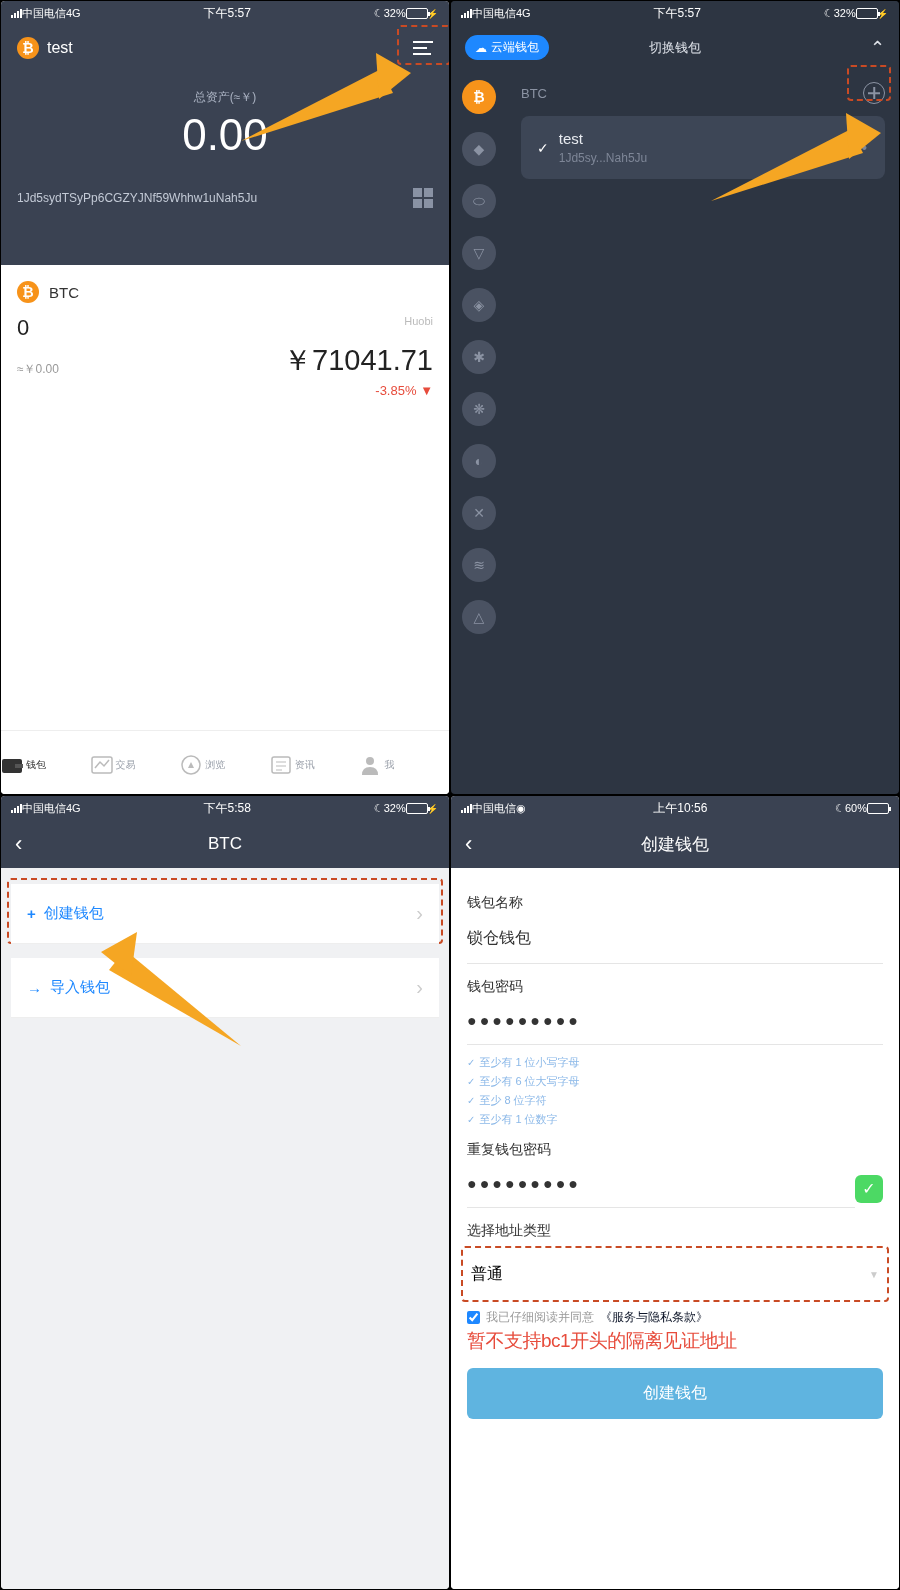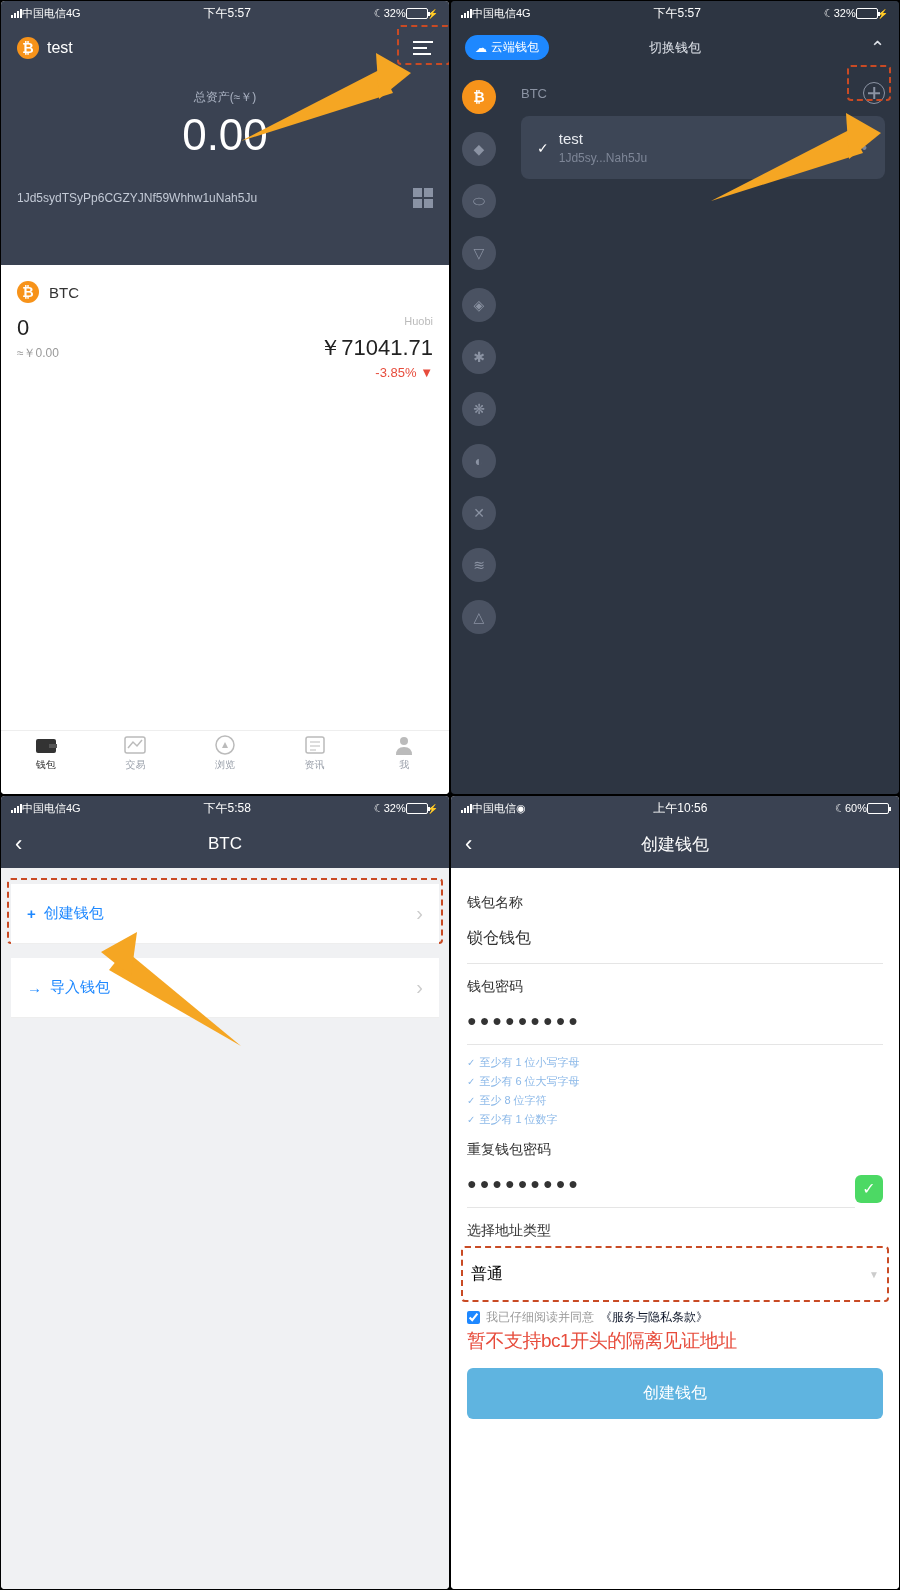--- a/index.html
+++ b/index.html
@@ -34,28 +34,28 @@
   .assets-amt { font-size:44px; font-weight:300; margin-top:4px; }
   .addr-row { display:flex; align-items:center; margin-top:28px; gap:8px; font-size:12px; color:#c3cad6; }
   .qr-ic { width:20px; height:20px; display:grid; grid-template:repeat(2,1fr)/repeat(2,1fr); gap:2px; margin-left:auto; }
   .qr-ic i { background:#8992a4; }
 
   .coin-list { background:#fff; padding:16px; flex:1; }
   .coin-row { display:flex; align-items:center; }
   .coin-sym { margin-left:10px; font-size:15px; color:#333; font-weight:500; }
   .coin-body { margin-top:12px; display:flex; justify-content:space-between; align-items:flex-start; }
   .coin-left .bal { font-size:22px; color:#222; }
-  .coin-left .fiat { font-size:12px; color:#999; margin-top:4px; }
+  .coin-left .fiat { font-size:12px; color:#999; margin-top:20px; }
   .coin-right { text-align:right; }
   .coin-right .src { font-size:11px; color:#bbb; }
-  .coin-right .price { font-size:22px; color:#222; margin-top:6px; }
+  .coin-right .price { font-size:29px; color:#222; margin-top:14px; }
   .coin-right .chg { font-size:13px; color:#e74c3c; margin-top:2px; }
 
   .tabbar { position:absolute; bottom:0; left:0; right:0; height:64px; background:#fff; border-top:1px solid #eee; display:flex; padding-top:4px; }
-  .tab { flex:1; display:flex; flex-direction:column; align-items:center; gap:3px; font-size:10px; color:#9ba1ab; }
+  .tab { flex:1; display:flex; flex-direction:row; align-items:center; gap:3px; font-size:10px; color:#9ba1ab; }
   .tab.active { color:#333; }
   .tab-ic { width:22px; height:20px; display:flex; align-items:center; justify-content:center; }
 
   
   .hdr2 { display:flex; align-items:center; padding:10px 14px; gap:10px; position:relative;}
   .cloud-badge { background:#1e88ff; color:#fff; border-radius:14px; padding:4px 10px; font-size:12px; display:flex; align-items:center; gap:4px;}
   .hdr2-title { position:absolute; left:50%; transform:translateX(-50%); font-size:13px;text-align:right; }
   .chev-up { margin-left:auto; font-size:18px; }
   .s2-body { display:flex; height:calc(100% - 70px); }
   .coin-col { width:56px; display:flex; flex-direction:column; align-items:center; padding-top:10px; gap:18px; }

